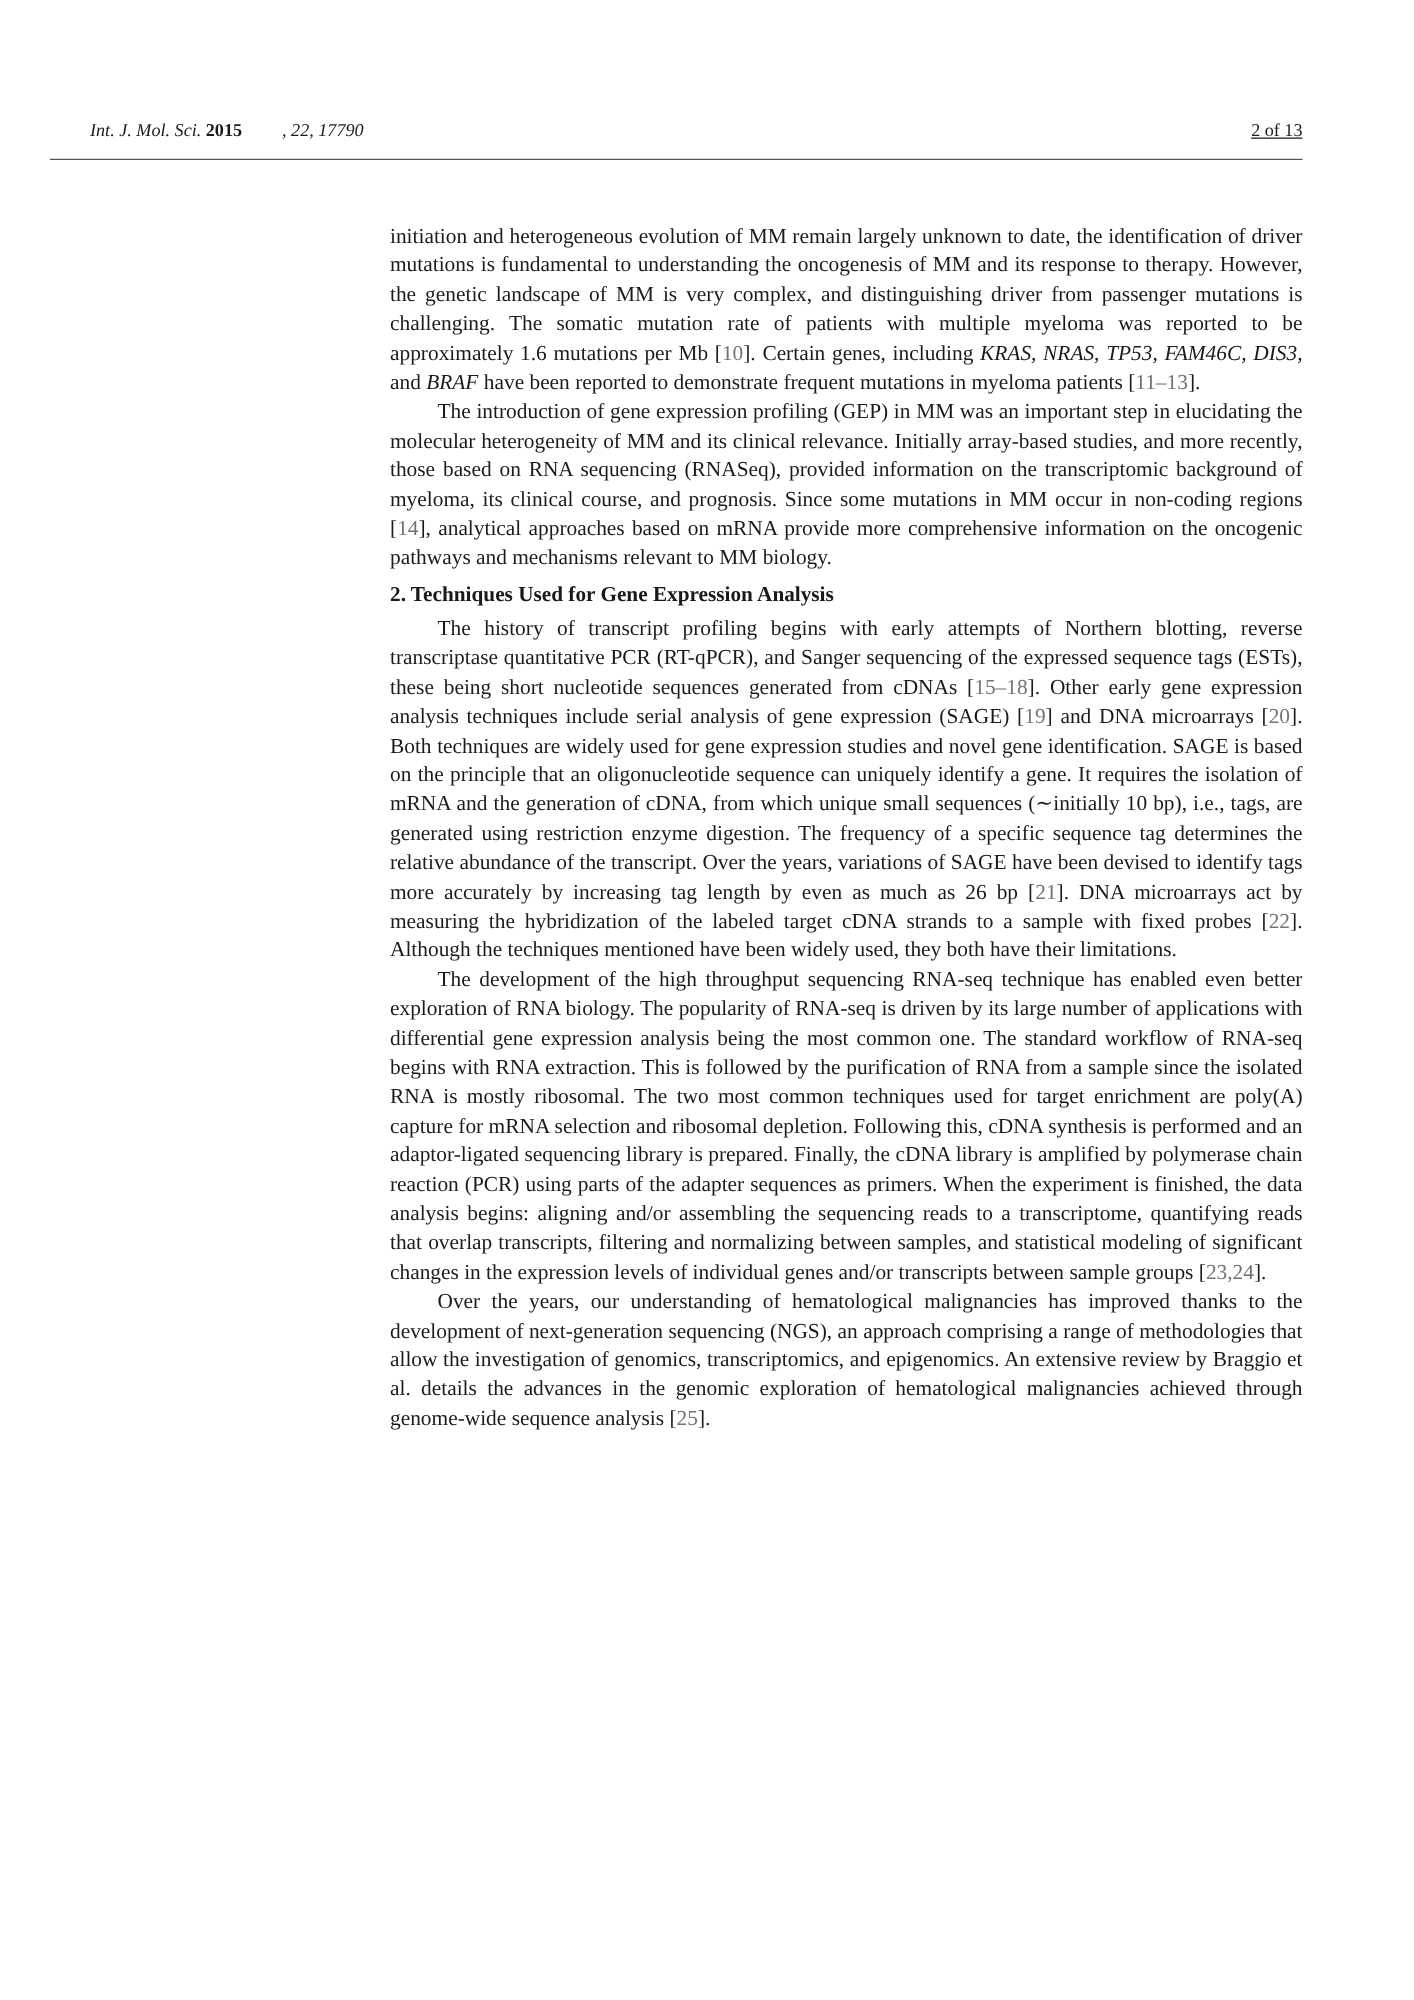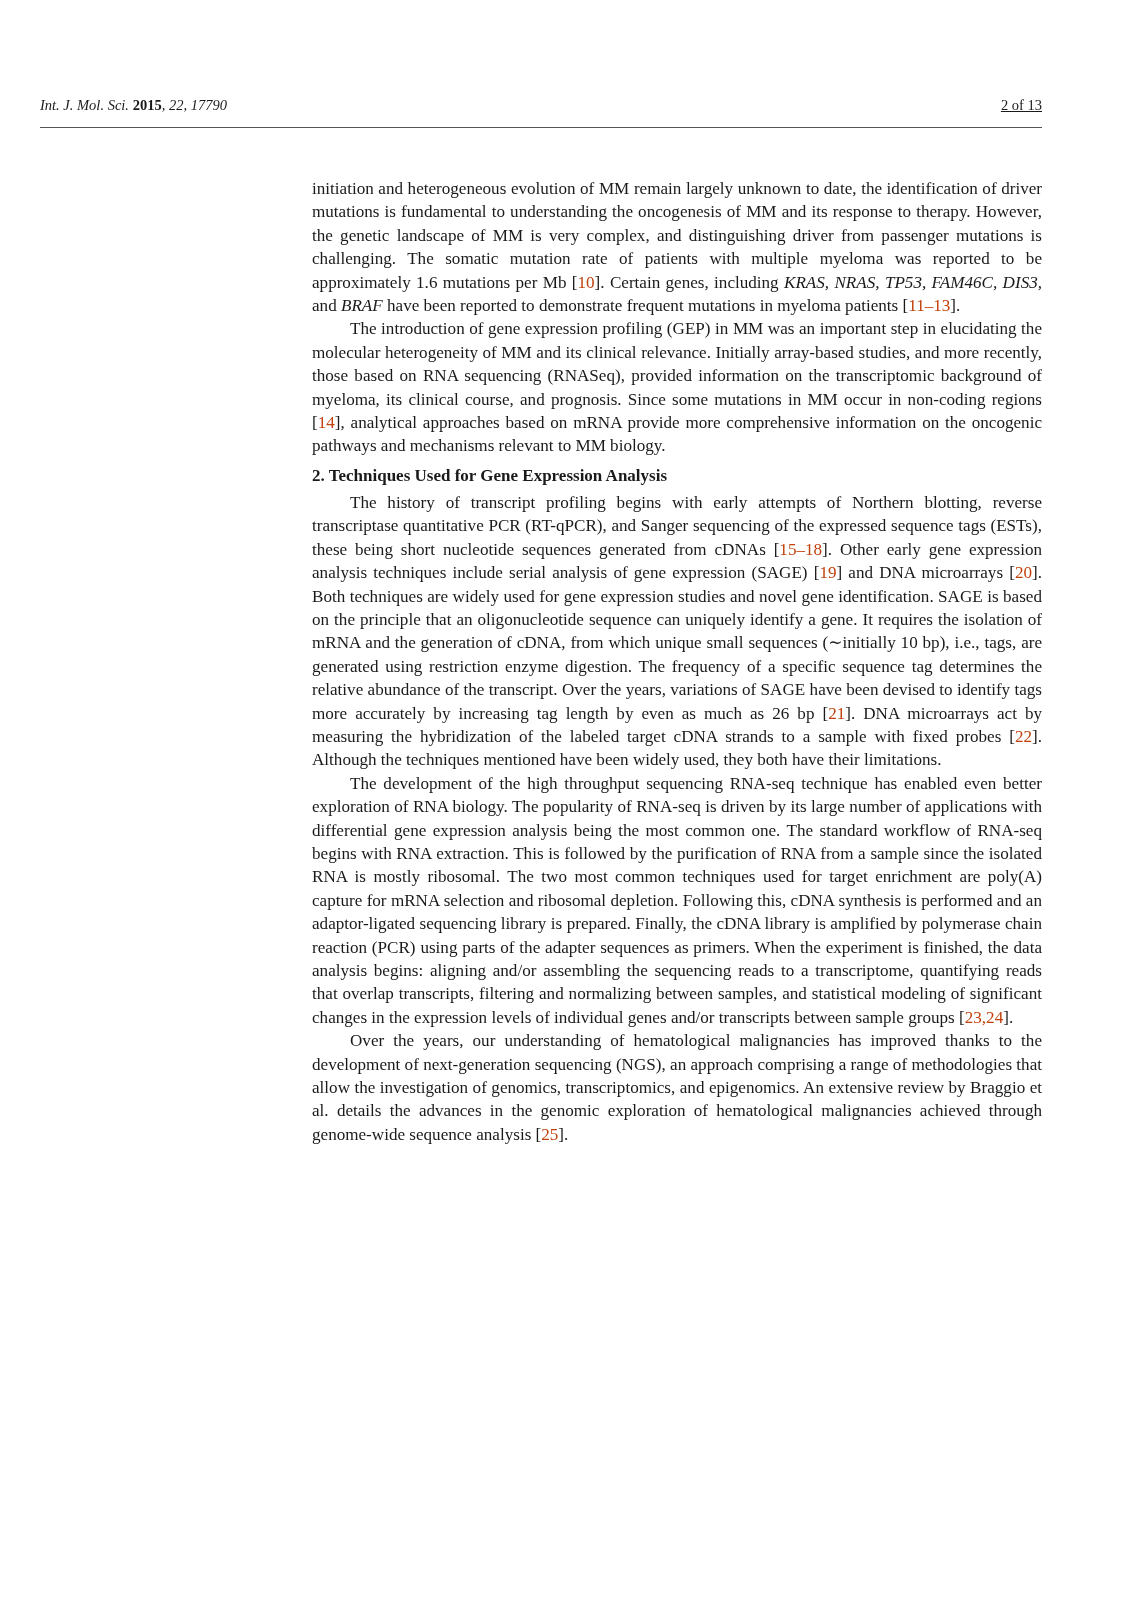--- a/index.html
+++ b/index.html
@@ -1,30 +1,30 @@
 <!DOCTYPE html>
 <html><head>
 <meta charset="utf-8">
 <style>
   html, body { margin: 0; padding: 0; background: #ffffff; }
   body { width: 1131px; height: 1600px; position: relative; overflow: hidden;
          font-family: "Liberation Serif", "DejaVu Serif", serif; color: #1a1a1a; }
   .header { position: absolute; left: 40px; top: 97px; width: 1002px; height: 22px;
             font-size: 14.5px; }
   .header .journal { position: absolute; left: 0; top: 0; }
-  .header .journal i { font-style: italic; }
+  .header .journal i { font-style: italic; margin-left: 32px; }
   .header .journal b { font-weight: bold; }
   .header .pageno { position: absolute; right: 0; top: 0; text-decoration: underline; }
   .rule { position: absolute; left: 40px; top: 127px; width: 1002px; height: 1px; background: #555; }
   .body { position: absolute; left: 312px; top: 177px; width: 730px; }
   .para { margin: 0; font-size: 17.1px; line-height: 23.4px; text-align: justify;
           hyphens: manual; }
   .para.indent { text-indent: 38px; }
   .section-title { margin: 6px 0 4px 0; font-size: 17px; font-weight: bold; line-height: 23px; }
-  .ref { color: #c2410c; margin-top: 39px; }
+  .ref { color: #737373; margin-top: 39px; }
   .gene { }
 </style>
 </head>
 <body>
 
 <div class="header">
   <span class="journal"><i>Int. J. Mol. Sci.</i> <b>2015</b><i>, 22, 17790</i></span>
   <span class="pageno">2 of 13</span>
 </div>
 <div class="rule"></div>

